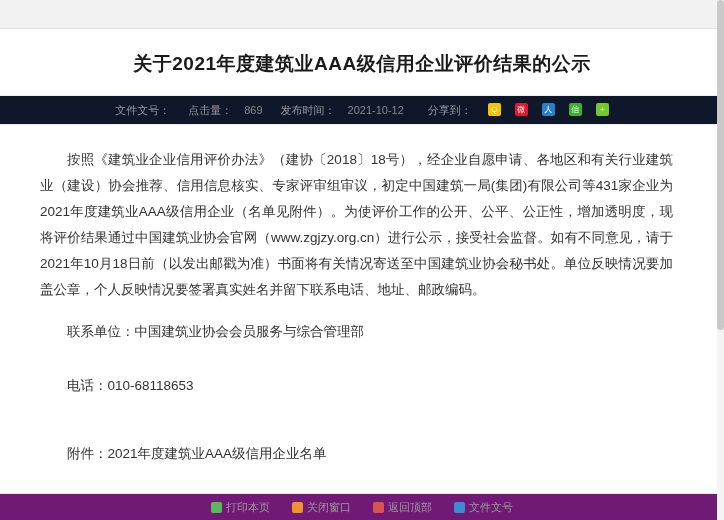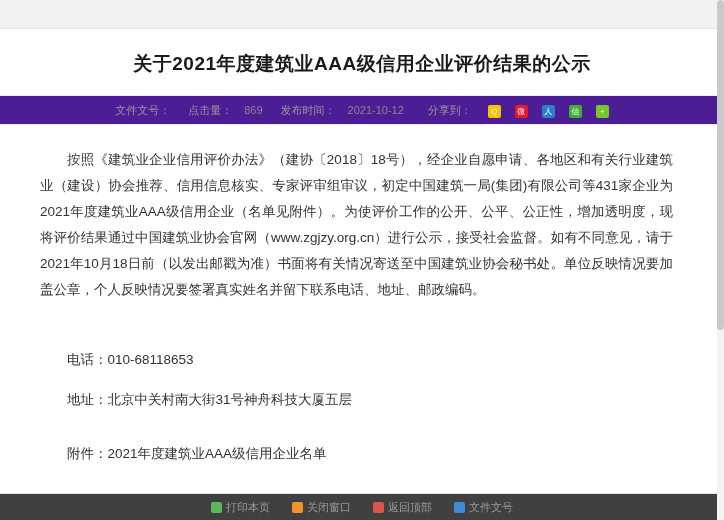--- a/index.html
+++ b/index.html
@@ -30,40 +30,40 @@
     text-align: center;
     font-size: 19px;
     font-weight: bold;
     color: #1a1a1a;
     padding: 22px 40px 18px 40px;
     letter-spacing: 0.5px;
   }
   .meta-bar {
     border-top: 1px solid #eeeeee;
     border-bottom: 1px solid #eeeeee;
-    background: #4c1d95;
+    background: #0f172a;
     height: 28px;
     display: flex;
     align-items: center;
     justify-content: center;
     gap: 18px;
     font-size: 11px;
     color: #999999;
     margin: 0 0 0 0;
   }
   .meta-item {
     white-space: nowrap;
   }
   .meta-item .val {
     color: #888888;
     padding-left: 12px;
   }
   .share {
     display: flex;
-    align-items: flex-end;
+    align-items: flex-start;
     gap: 14px;
     margin-left: 6px;
   }
   .share-label {
     font-size: 11px;
     color: #999999;
     margin-right: 2px;
   }
   .share-ico {
     width: 13px;
@@ -104,21 +104,21 @@
   .gap {
     height: 14px;
   }
   .bottombar {
     position: absolute;
     left: 0;
     bottom: 0;
     width: 100%;
     height: 26px;
     border-top: 1px solid #e6e6e6;
-    background: #404040;
+    background: #701a75;
     display: flex;
     align-items: center;
     justify-content: center;
     gap: 22px;
     font-size: 11px;
     color: #9a9a9a;
     overflow: hidden;
   }
   .bottom-item {
     display: flex;
@@ -178,25 +178,25 @@
       <span class="share-ico s-renren">人</span>
       <span class="share-ico s-wechat">信</span>
       <span class="share-ico s-more">+</span>
     </span>
   </div>
 
   <div class="content">
     <p class="para">按照《建筑业企业信用评价办法》（建协〔2018〕18号），经企业自愿申请、各地区和有关行业建筑业（建设）协会推荐、信用信息核实、专家评审组审议，初定中国建筑一局(集团)有限公司等431家企业为2021年度建筑业AAA级信用企业（名单见附件）。为使评价工作的公开、公平、公正性，增加透明度，现将评价结果通过中国建筑业协会官网（www.zgjzy.org.cn）进行公示，接受社会监督。如有不同意见，请于2021年10月18日前（以发出邮戳为准）书面将有关情况寄送至中国建筑业协会秘书处。单位反映情况要加盖公章，个人反映情况要签署真实姓名并留下联系电话、地址、邮政编码。</p>
 
     <div class="block">
+      <div class="line">联系单位：中国建筑业协会会员服务与综合管理部</div>
       <div class="gap"></div>
       <div class="gap"></div>
       <div class="line">电话：010-68118653</div>
       <div class="gap"></div>
-      <div class="line">地址：北京中关村南大街31号神舟科技大厦五层</div>
       <div class="gap"></div>
       <div class="gap"></div>
       <div class="line">附件：2021年度建筑业AAA级信用企业名单</div>
     </div>
 
   </div>
 </div>
 
 <div class="bottombar">
   <span class="bottom-item">

